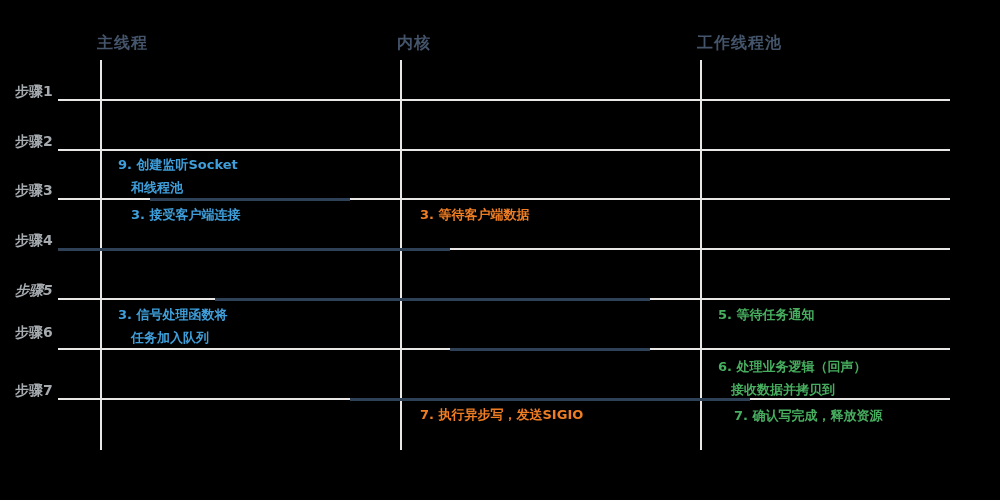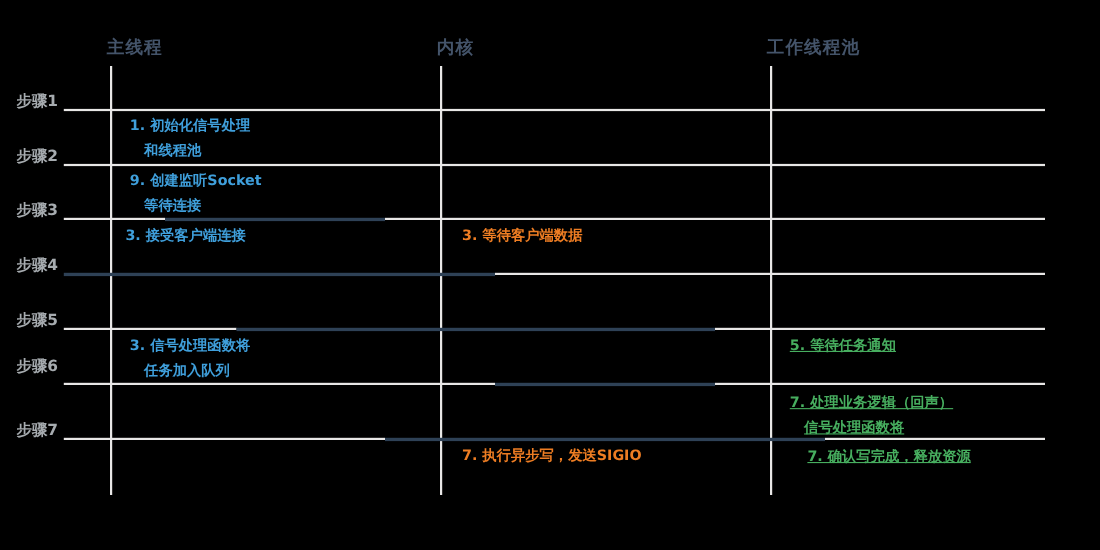--- a/index.html
+++ b/index.html
@@ -46,79 +46,75 @@
     position: absolute;
     font-size: 13px;
     font-weight: bold;
     line-height: 23px;
     white-space: nowrap;
   }
   .note .note-line { display: block; }
   .note .note-line + .note-line { padding-left: 13px; }
   .c-blue   { color: var(--blue, #3f9fdb); }
   .c-orange { color: var(--orange, #ee7d23); }
-  .c-green  { color: var(--green, #47ae5f); text-decoration: underline; }
+  .c-green  { color: var(--green, #47ae5f); }
 </style>
 </head>
 <body>
 
 <div id="stage">
     <div class="lane-line" style="left: 100px; top: 60px; height: 390px;"></div>
     <div class="lane-header" style="left: 97px; top: 33px;">主线程</div>
     <div class="lane-line" style="left: 400px; top: 60px; height: 390px;"></div>
     <div class="lane-header" style="left: 397px; top: 33px;">内核</div>
     <div class="lane-line" style="left: 700px; top: 60px; height: 390px;"></div>
     <div class="lane-header" style="left: 697px; top: 33px;">工作线程池</div>
     <div class="step-label" style="left: 15px; top: 83px; text-align: right;">步骤1</div>
     <div class="step-label" style="left: 15px; top: 133px;">步骤2</div>
     <div class="step-label" style="left: 15px; top: 182px;">步骤3</div>
     <div class="step-label" style="left: 15px; top: 232px;">步骤4</div>
-    <div class="step-label" style="left: 15px; top: 282px;">步骤5</div>
+    <div class="step-label" style="left: 15px; top: 282px; font-style: italic;">步骤5</div>
     <div class="step-label" style="left: 15px; top: 324px;">步骤6</div>
     <div class="step-label" style="left: 15px; top: 382px;">步骤7</div>
     <div class="seg light" style="left: 58px; top: 99px; width: 892px;"></div>
     <div class="seg light" style="left: 58px; top: 149px; width: 892px;"></div>
     <div class="seg light" style="left: 58px; top: 198px; width: 92px;"></div>
     <div class="seg dark" style="left: 150px; top: 198px; width: 200px;"></div>
     <div class="seg light" style="left: 350px; top: 198px; width: 600px;"></div>
     <div class="seg dark" style="left: 58px; top: 248px; width: 392px;"></div>
     <div class="seg light" style="left: 450px; top: 248px; width: 500px;"></div>
     <div class="seg light" style="left: 58px; top: 298px; width: 157px;"></div>
     <div class="seg dark" style="left: 215px; top: 298px; width: 435px;"></div>
     <div class="seg light" style="left: 650px; top: 298px; width: 300px;"></div>
     <div class="seg light" style="left: 58px; top: 348px; width: 392px;"></div>
     <div class="seg dark" style="left: 450px; top: 348px; width: 200px;"></div>
     <div class="seg light" style="left: 650px; top: 348px; width: 300px;"></div>
     <div class="seg light" style="left: 58px; top: 398px; width: 292px;"></div>
     <div class="seg dark" style="left: 350px; top: 398px; width: 400px;"></div>
     <div class="seg light" style="left: 750px; top: 398px; width: 200px;"></div>
-    <div class="note c-blue" style="left: 118px; top: 103px;">
-      <span class="note-line">1. 初始化信号处理</span>
+    <div class="note c-blue" style="left: 118px; top: 153px;">
+      <span class="note-line">9. 创建监听Socket</span>
       <span class="note-line">和线程池</span>
     </div>
-    <div class="note c-blue" style="left: 118px; top: 153px;">
-      <span class="note-line">9. 创建监听Socket</span>
-      <span class="note-line">等待连接</span>
-    </div>
-    <div class="note c-blue" style="left: 114px; top: 203px;">
+    <div class="note c-blue" style="left: 131px; top: 203px;">
       <span class="note-line">3. 接受客户端连接</span>
     </div>
     <div class="note c-blue" style="left: 118px; top: 303px;">
       <span class="note-line">3. 信号处理函数将</span>
       <span class="note-line">任务加入队列</span>
     </div>
     <div class="note c-orange" style="left: 420px; top: 203px;">
       <span class="note-line">3. 等待客户端数据</span>
     </div>
     <div class="note c-orange" style="left: 420px; top: 403px;">
       <span class="note-line">7. 执行异步写，发送SIGIO</span>
     </div>
     <div class="note c-green" style="left: 718px; top: 303px;">
       <span class="note-line">5. 等待任务通知</span>
     </div>
     <div class="note c-green" style="left: 718px; top: 355px;">
-      <span class="note-line">7. 处理业务逻辑（回声）</span>
-      <span class="note-line">信号处理函数将</span>
+      <span class="note-line">6. 处理业务逻辑（回声）</span>
+      <span class="note-line">接收数据并拷贝到</span>
     </div>
     <div class="note c-green" style="left: 718px; top: 404px; margin-left: 16px;">
       <span class="note-line">7. 确认写完成，释放资源</span>
     </div>
   </div>
 
 </body></html>

